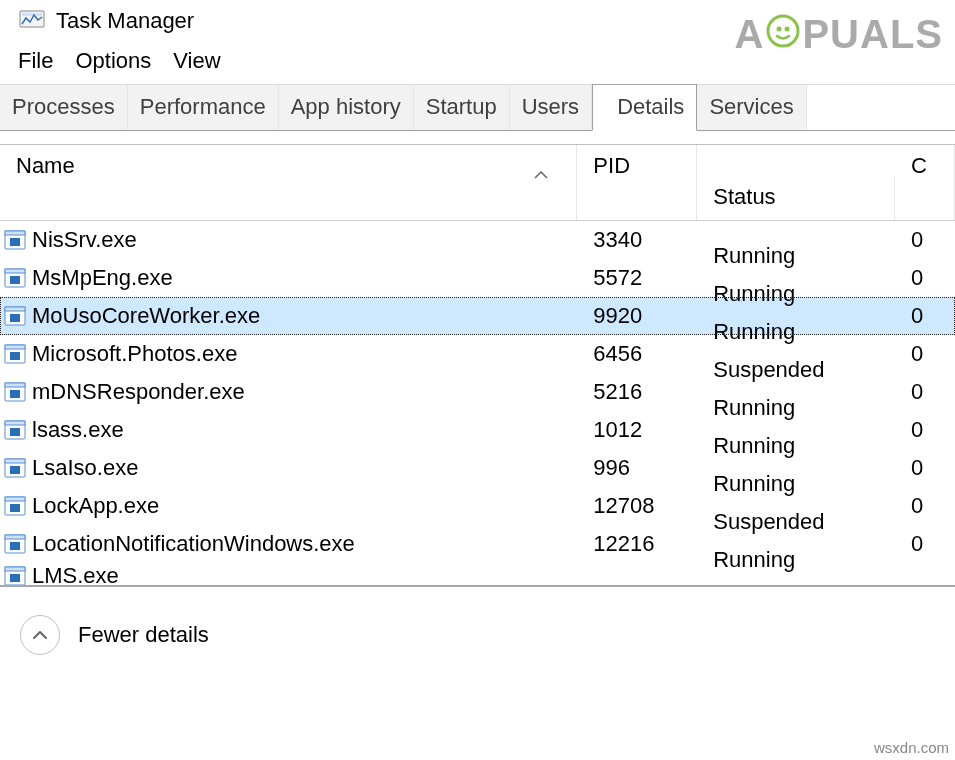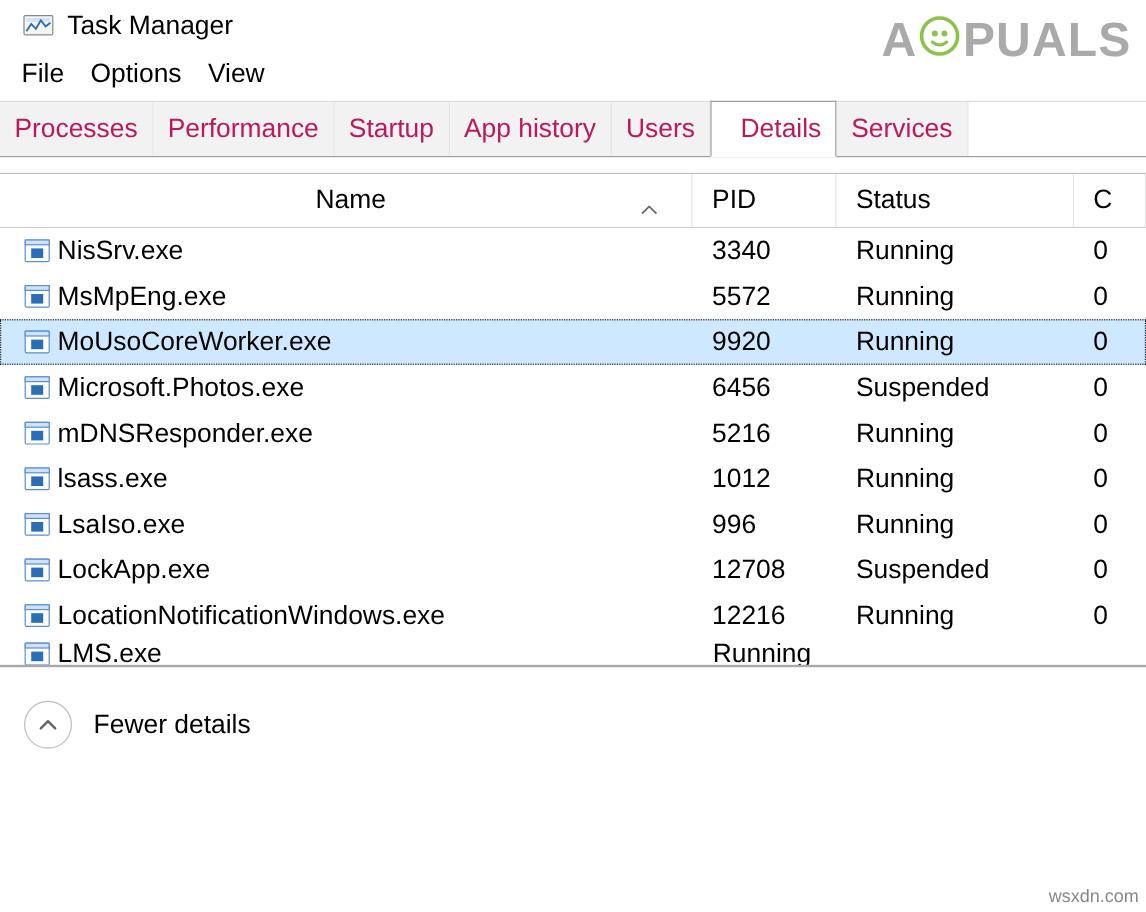--- a/index.html
+++ b/index.html
@@ -7,21 +7,20 @@
       font-family: "Segoe UI", Arial, sans-serif;
       background: #ffffff;
       color: #000;
       width: 955px;
       height: 760px;
       overflow: hidden;
       position: relative;
     }
     .titlebar {
       display: flex;
-      align-items: center;
       padding: 8px 12px 4px 18px;
       font-size: 22px;
       gap: 10px;
     }
     .titlebar-icon {
       width: 28px; height: 22px;
       display: inline-flex; align-items: center; justify-content: center;
     }
     .menubar {
       display: flex;
@@ -36,21 +35,21 @@
       border-bottom: 1px solid #9f9f9f;
       background: #fff;
       font-size: 22px;
     }
     .tab {
       padding: 9px 12px 10px 12px;
       border-right: 1px solid #e5e5e5;
       background: #fff;
       cursor: default;
       position: relative;
-      color: #be185d;
+      color: #404040;
     }
     .tab.active {
       background: #fff;
       position: relative;
       border: 1px solid #9f9f9f;
       border-bottom: 1px solid #fff;
       margin-top: -1px;
       margin-bottom: -1px;
       z-index:2;
       padding-left:24px;
@@ -63,23 +62,23 @@
     .col-header {
       display: flex;
       font-size: 22px;
       border-bottom: 1px solid #d0d0d0;
     }
     .col-header .cell {
       padding: 8px 8px 10px 16px;
       border-right: 1px solid #e6e6e6;
       position: relative;
     }
-    .cn { width: 578px; text-align: center; }
+    .cn { width: 578px; }
     .cp { width: 120px; }
-    .cs { width: 198px; }
+    .cs { width: 198px; margin-top: 31px; }
     .cc { width: 60px; }
     .sort-ind {
       position:absolute;
       right: 28px;
       top: 14px;
     }
     .rows { }
     .row {
       display: flex;
       font-size: 22px;
@@ -90,21 +89,21 @@
       background: #cde8ff;
       outline: 1px dotted #222;
       outline-offset: -1px;
     }
     .row.partial {
       height: 22px;
       overflow: hidden;
       align-items: flex-start;
     }
     .cell { padding: 0 8px 0 8px; overflow: hidden; white-space: nowrap; }
-    .row .cn { display:flex; align-items:center; gap:6px; width:578px; padding-left:20px; }
+    .row .cn { display:flex; align-items:center; gap:6px; width:578px; padding-left:4px; }
     .row .cp { width:120px; padding-left:16px;}
     .row .cs { width:198px; padding-left:16px;}
     .row .cc { width:60px; padding-left:16px;}
     .proc-icon {
       width: 22px; height: 22px;
       display:inline-flex; align-items:center; justify-content:center;
       flex-shrink:0;
     }
     .bottom-divider {
       border-top: 2px solid #a8a8a8;
@@ -176,22 +175,22 @@
 
 <div class="menubar">
   <span class="menu-item">File</span>
   <span class="menu-item">Options</span>
   <span class="menu-item">View</span>
 </div>
 
 <div class="tabbar">
   <div class="tab">Processes</div>
   <div class="tab">Performance</div>
+  <div class="tab">App history</div>
   <div class="tab">Startup</div>
-  <div class="tab">App history</div>
   <div class="tab">Users</div>
   <div class="tab active">Details</div>
   <div class="tab">Services</div>
 </div>
 
 <div class="spacer"></div>
 
 <div class="table-wrap">
   <div class="col-header">
     <div class="cell cn">

